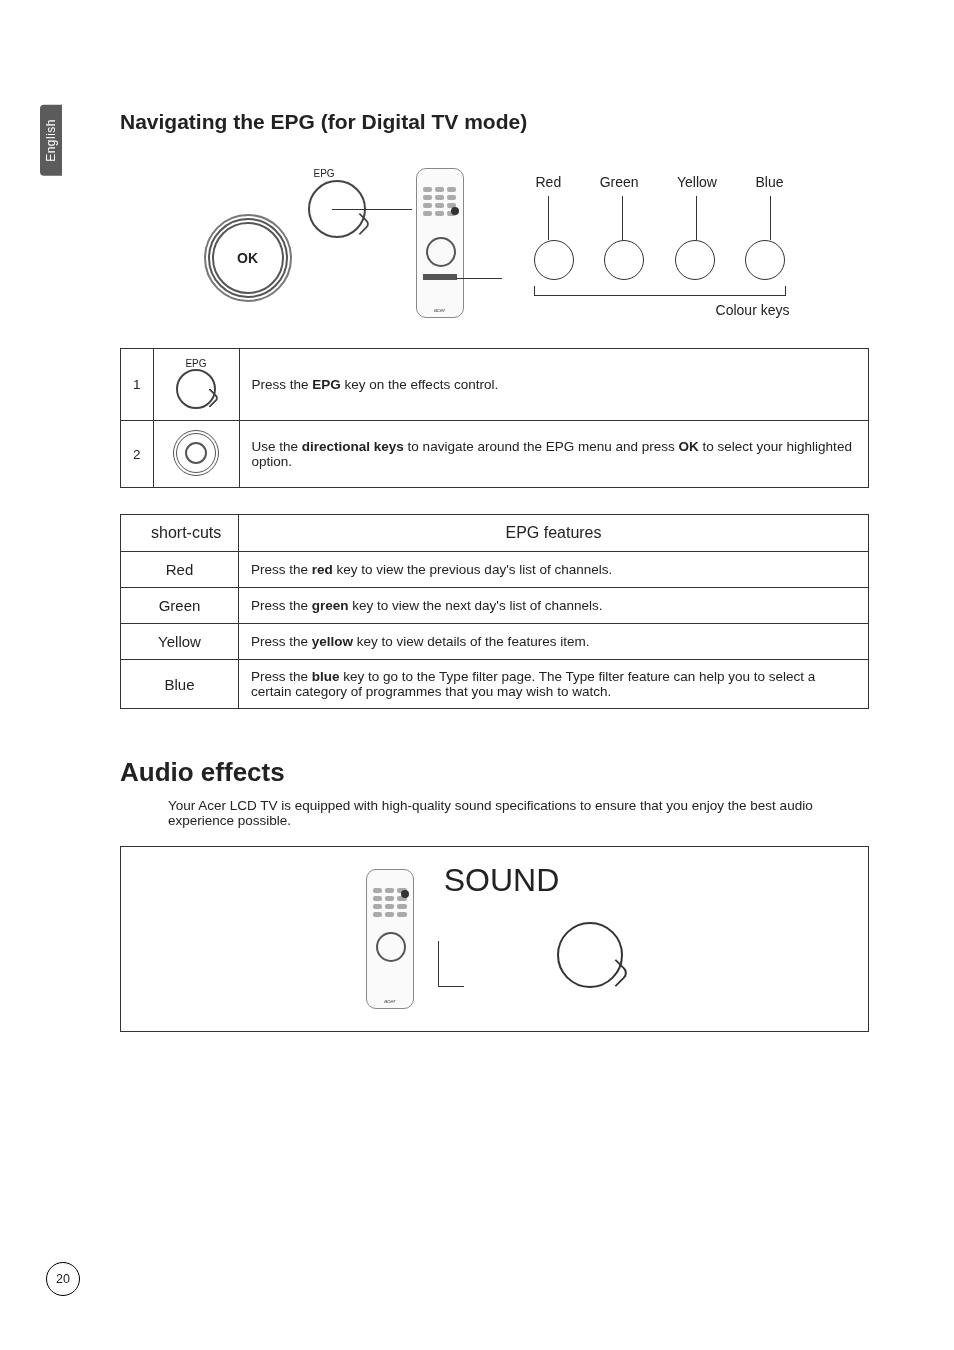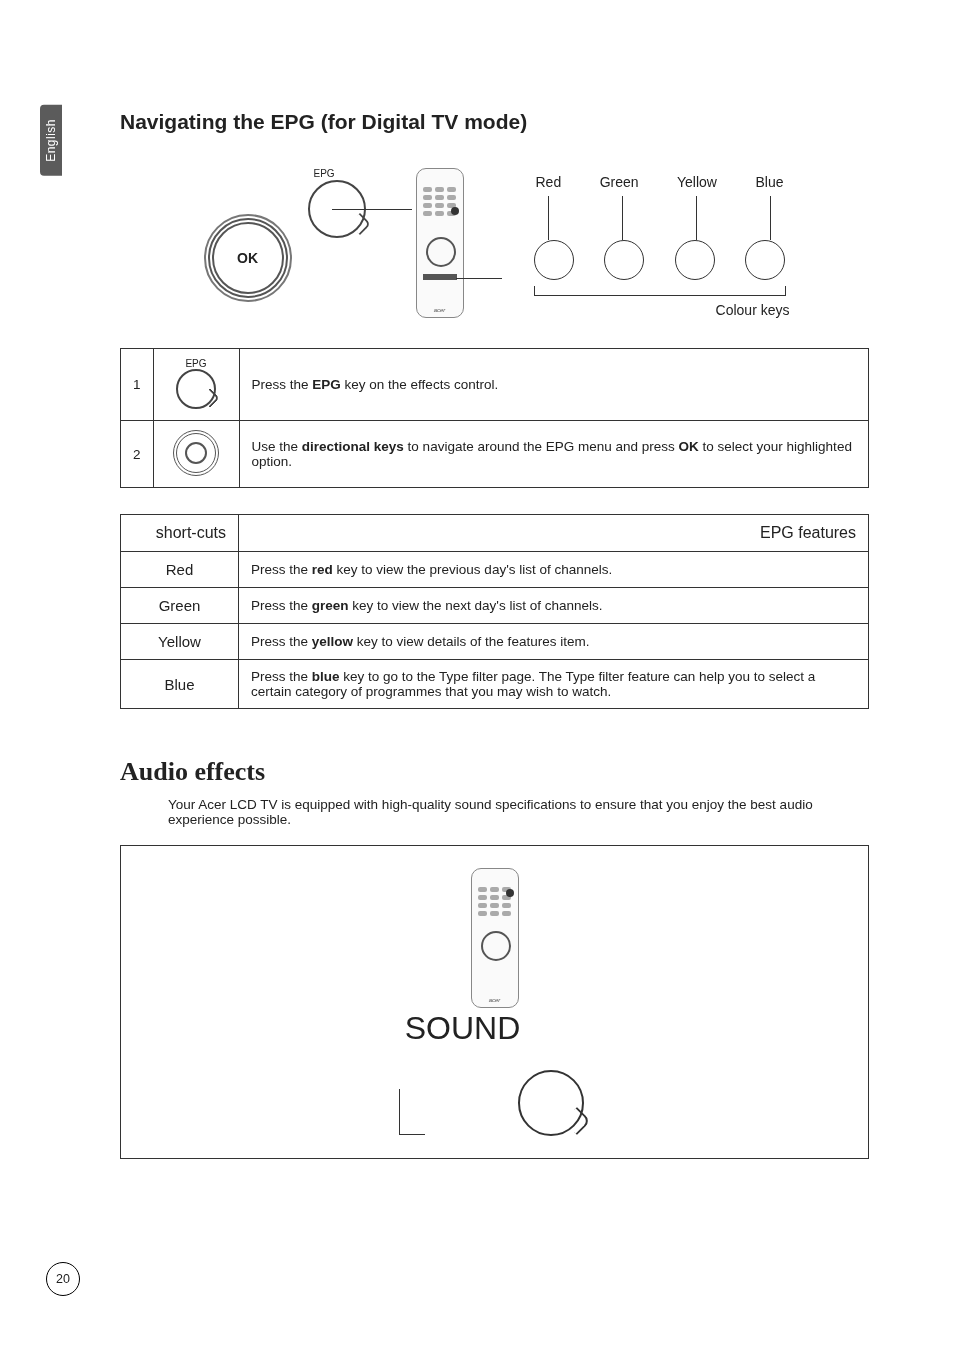--- a/index.html
+++ b/index.html
@@ -73,24 +73,24 @@
   table.doc td, table.doc th{
     border:1px solid #333; padding:9px 12px; vertical-align:middle;
   }
   .col-num{width:32px;text-align:center;}
   .col-icon{width:86px;text-align:center;font-size:10px;}
   .icon-click{display:inline-block;width:40px;height:40px;border:2px solid #444;border-radius:50%;position:relative;}
   .icon-click::after{content:"";position:absolute;right:-3px;bottom:2px;width:12px;height:12px;border-right:2px solid #444;border-bottom:2px solid #444;transform:rotate(-45deg);border-radius:0 0 5px 0;}
   .icon-nav{display:inline-block;width:46px;height:46px;border-radius:50%;border:4px double #555;position:relative;}
   .icon-nav::before{content:"";position:absolute;inset:8px;border:2px solid #555;border-radius:50%;}
   .sc-col{width:118px;text-align:center;font-weight:400;font-size:15px;}
-  th.sc-head{text-align:right;font-weight:400;font-size:16px;}
-  h1.audio{font-size:26px;font-weight:600;margin:48px 0 10px;font-family:Liberation Serif, serif;}
+  th.sc-head{text-align:center;font-weight:400;font-size:16px;}
+  h1.audio{font-size:26px;font-weight:600;margin:48px 0 10px;}
   p.body{font-size:13.5px;margin-bottom:18px;margin-left:48px;}
-  .sound-box{border:1px solid #333;width:100%;padding:22px;display:flex;justify-content:center;gap:30px;align-items:center;flex-direction:column;}
+  .sound-box{border:1px solid #333;width:100%;padding:22px;display:flex;justify-content:center;gap:30px;align-items:center;}
   .sound-label{font-size:32px;font-weight:400;margin-top:-28px;}
   .sound-hand{width:66px;height:66px;border:2px solid #333;border-radius:50%;position:relative;}
   .sound-hand::after{content:"";position:absolute;right:-5px;bottom:3px;width:18px;height:18px;border-right:2px solid #333;border-bottom:2px solid #333;transform:rotate(-45deg);border-radius:0 0 8px 0;}
   .sound-stem{width:26px;height:46px;border-left:1px solid #333;border-bottom:1px solid #333;margin-top:42px;margin-left:-6px;}
   .page-num{
     position:absolute; left:46px; bottom:54px; width:34px;height:34px;border:1px solid #000000;border-radius:50%;
     display:flex;align-items:center;justify-content:center;font-size:12.5px;
   }
 </style>
 </head>
@@ -178,21 +178,21 @@
       <td>
         <span>Use the </span><b>directional keys</b><span> to navigate around the EPG menu and press </span><b>OK</b><span> to select your highlighted option.</span>
       </td>
     </tr>
   </tbody>
     </table>
 
   <table class="doc">
     <tbody>
         <tr>
-      <th class="sc-head sc-col" style="text-align:right;padding-left:30px;">short-cuts</th>
+      <th class="sc-head sc-col" style="text-align:left;padding-left:30px;">short-cuts</th>
       <th class="sc-head">EPG features</th>
     </tr>
     <tr>
       <td class="sc-col">Red</td>
       <td><span>Press the </span><b>red</b><span> key to view the previous day's list of channels.</span></td>
     </tr>
     <tr>
       <td class="sc-col">Green</td>
       <td><span>Press the </span><b>green</b><span> key to view the next day's list of channels.</span></td>
     </tr>

